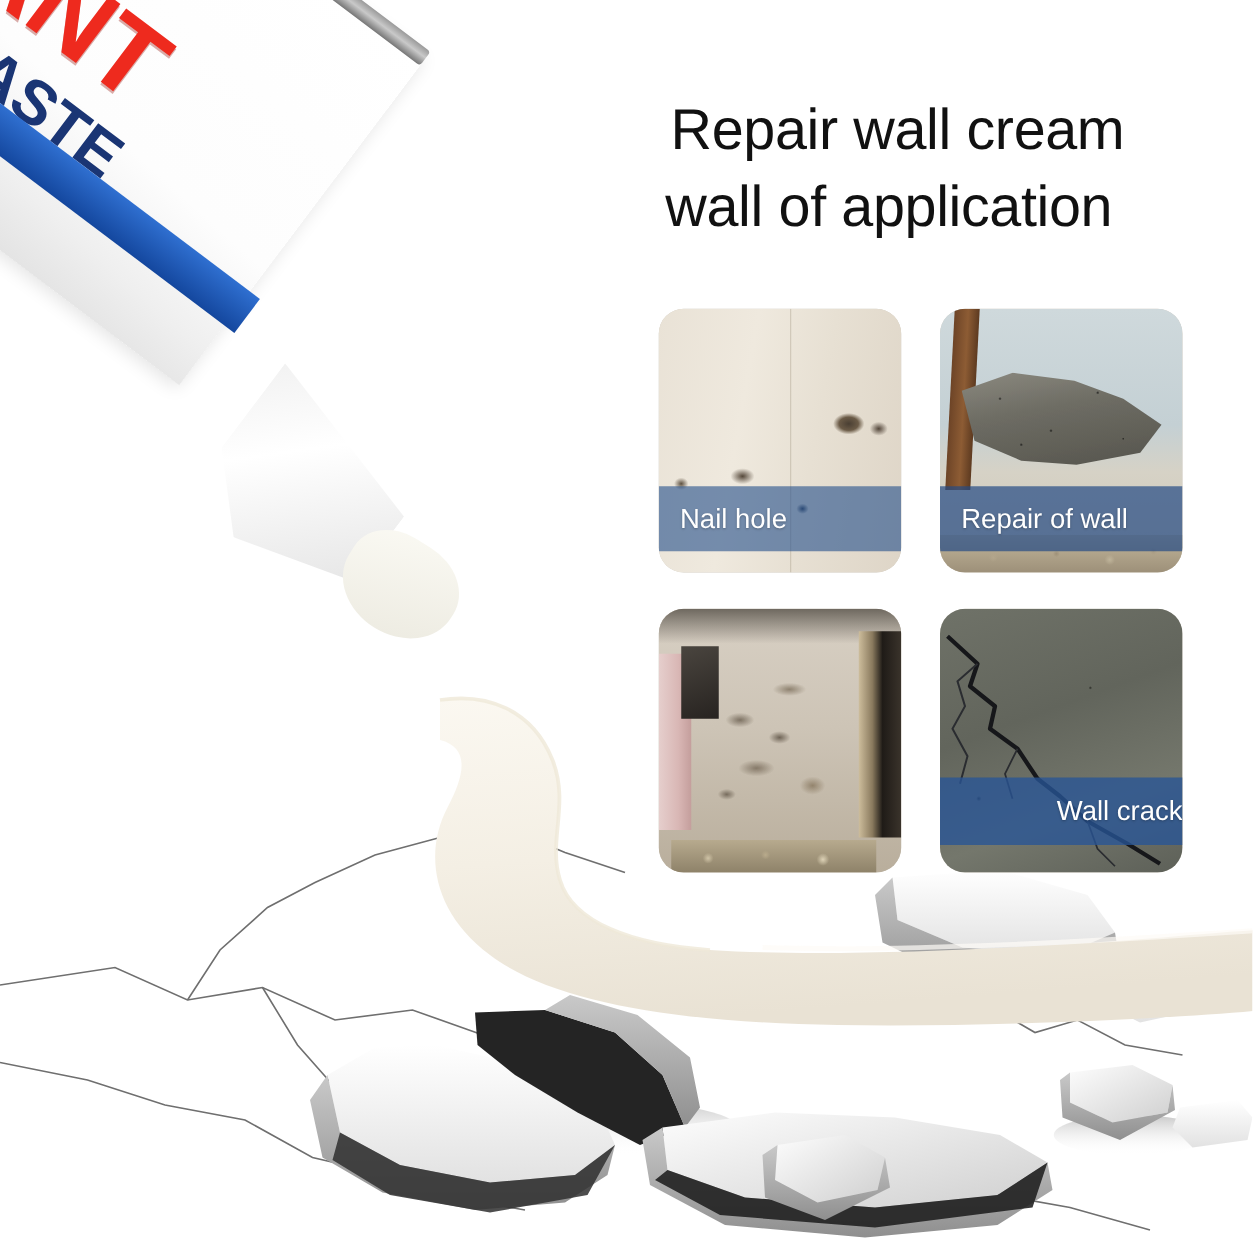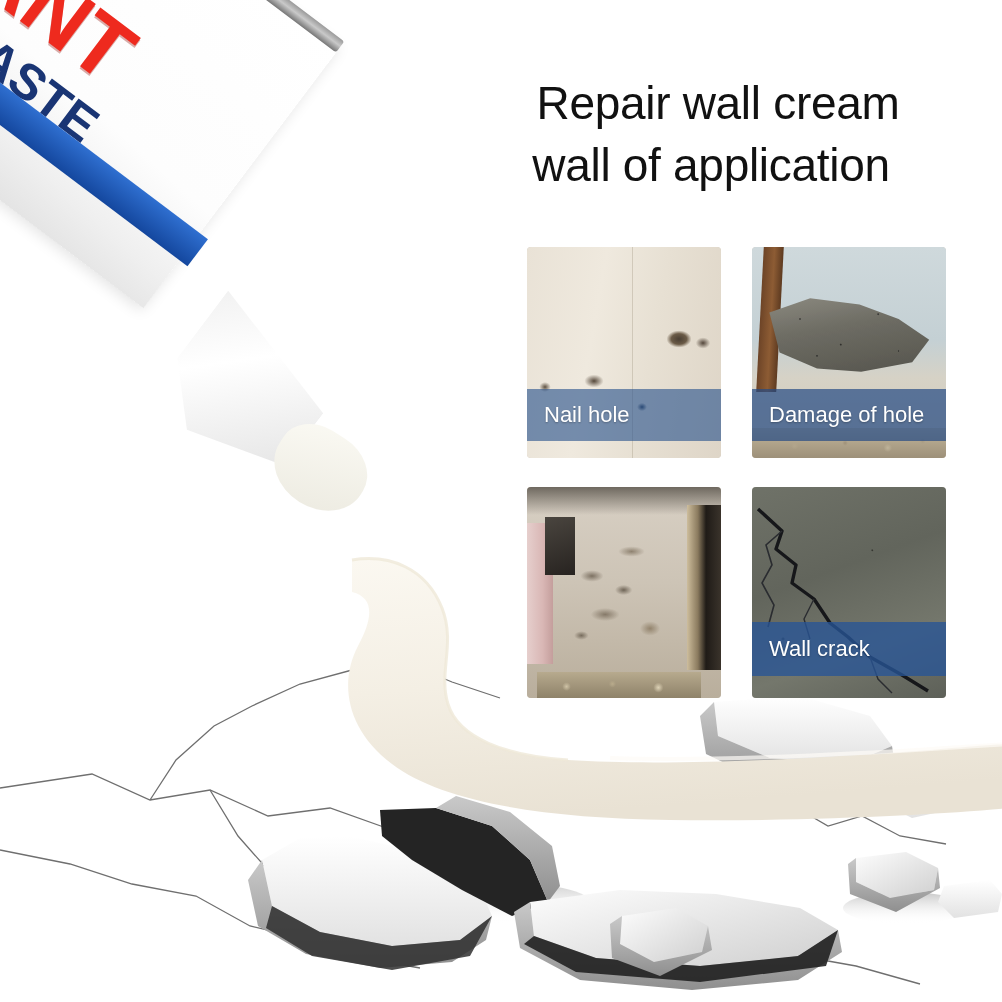--- a/index.html
+++ b/index.html
@@ -39,21 +39,21 @@
     top: 247px;
     width: 419px;
     height: 451px;
     display: grid;
     grid-template-columns: 194px 194px;
     grid-template-rows: 211px 211px;
     gap: 29px 31px;
   }
   .card {
     position: relative;
-    border-radius: 4px;
+    border-radius: 20px;
     overflow: hidden;
     background: #cfcabf;
   }
   .card-photo {
     position: absolute;
     inset: 0;
   }
   .card-band {
     position: absolute;
     left: 0;
@@ -67,21 +67,21 @@
   .card-label {
     color: #ffffff;
     font-size: 22px;
     font-weight: 400;
     padding-left: 17px;
     white-space: nowrap;
     text-shadow: 0 1px 2px rgba(0,0,0,0.28);
   }
   .card-3 .card-band, .card-4 .card-band { bottom: 22px; height: 54px; }
   .card-2 .card-band { background: rgba(36, 74, 132, 0.70); }
-  .card-4 .card-band { background: rgba(40, 84, 150, 0.78); }
+  .card-4 .card-band { background: rgba(40, 84, 150, 0.78); justify-content: flex-end; }
 
   
   .ph-nail {
     background:
       radial-gradient(ellipse 16px 11px at 152px 92px, #4a3f33 0%, #6b5b47 48%, rgba(150,135,112,0) 78%),
       radial-gradient(ellipse 9px 7px at 176px 96px, #53463a 0%, rgba(140,124,104,0) 80%),
       radial-gradient(ellipse 12px 8px at 67px 134px, #55483a 0%, rgba(150,134,112,0) 80%),
       radial-gradient(ellipse 7px 6px at 18px 140px, #5d5040 0%, rgba(150,134,112,0) 82%),
       radial-gradient(ellipse 6px 5px at 115px 160px, #2c3a50 0%, rgba(150,134,112,0) 82%),
       linear-gradient(100deg, #e9e2d6 0%, #efe9de 35%, #e7e0d3 62%, #ded5c7 100%);
@@ -403,21 +403,21 @@
       </div>
     </div>
 
     <div class="card card-2">
       <div class="card-photo ph-damage">
         <div class="dmg-wood"></div>
         <div class="dmg-chunk"></div>
         <div class="dmg-rubble"></div>
       </div>
       <div class="card-band">
-        <span class="card-label">Damage of hole</span>
+        <span class="card-label">Repair of wall</span>
       </div>
     </div>
 
     <div class="card card-3">
       <div class="card-photo ph-peeling">
         <div class="pl-topshadow"></div>
         <div class="pl-curtain"></div>
         <div class="pl-darkcorner"></div>
         <div class="pl-flakes"></div>
         <div class="pl-door"></div>

